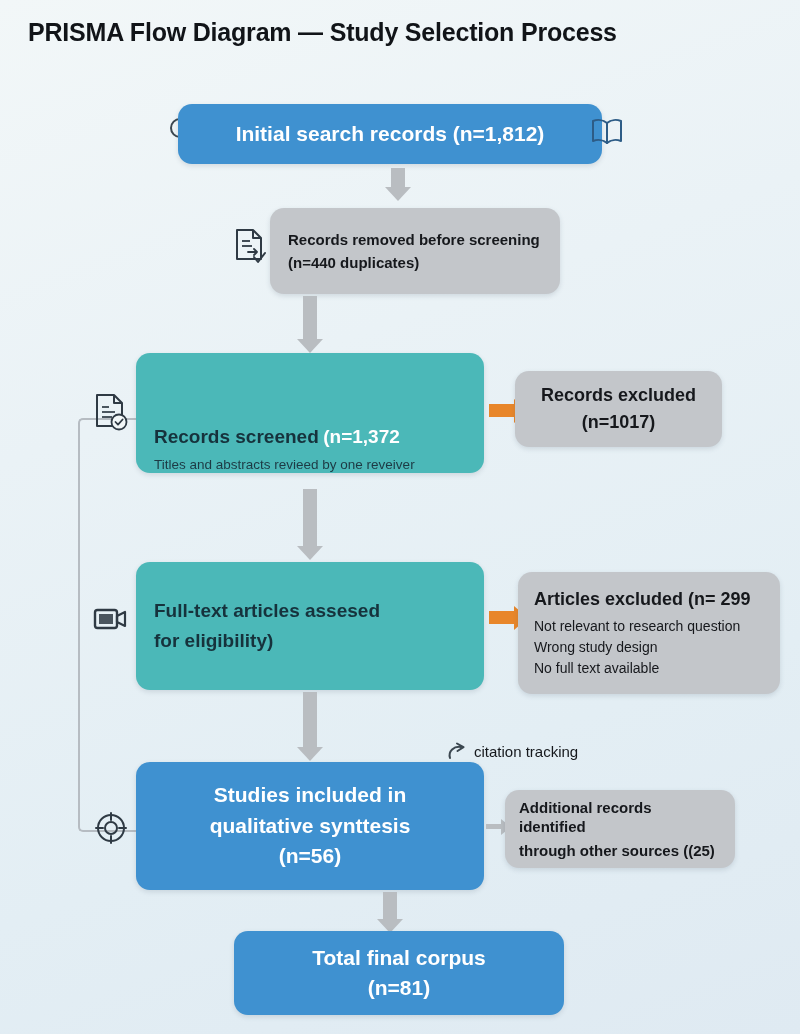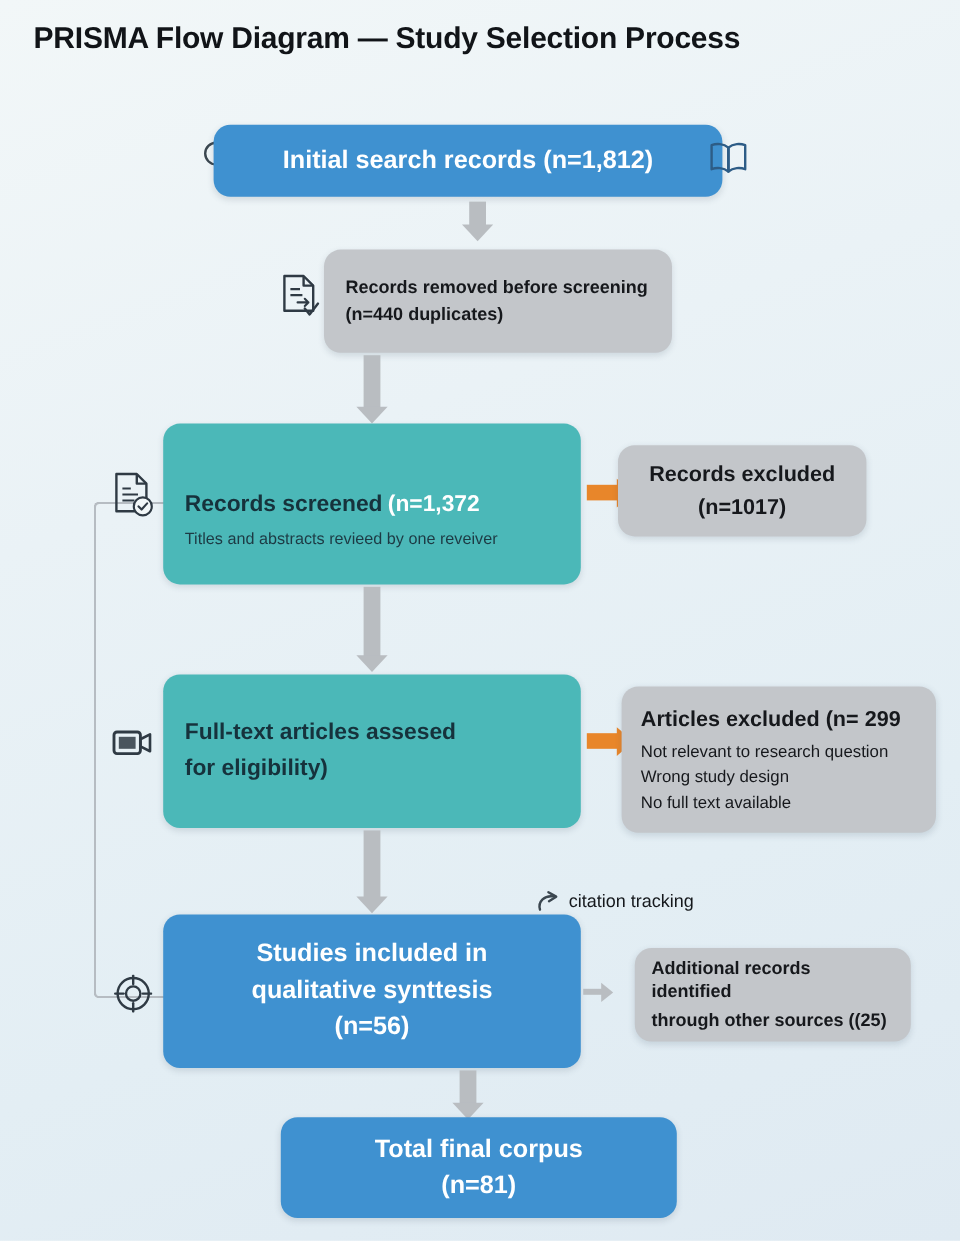--- a/index.html
+++ b/index.html
@@ -178,21 +178,21 @@
     <path d="M5 3 L22 3 L30 11 L30 34 L5 34 Z" fill="none" stroke="#2f3a44" stroke-width="2" stroke-linejoin="round"></path>
     <path d="M22 3 L22 11 L30 11" fill="none" stroke="#2f3a44" stroke-width="2" stroke-linejoin="round"></path>
     <line x1="10" y1="15" x2="17" y2="15" stroke="#2f3a44" stroke-width="1.7"></line>
     <line x1="10" y1="20" x2="23" y2="20" stroke="#2f3a44" stroke-width="1.7"></line>
     <line x1="10" y1="25" x2="20" y2="25" stroke="#2f3a44" stroke-width="1.7"></line>
     <circle cx="27" cy="30" r="7.5" fill="#f2f7f8" stroke="#2f3a44" stroke-width="1.8"></circle>
     <path d="M23.5 30 L26 32.6 L30.6 27.5" fill="none" stroke="#2f3a44" stroke-width="1.8" stroke-linecap="round" stroke-linejoin="round"></path>
   </svg>
 </div>
 
-<div class="node teal" style="left:136px; top:353px; width:348px; height:134px; padding:0 18px; justify-content:center;">
+<div class="node teal" style="left:136px; top:353px; width:348px; height:120px; padding:0 18px; justify-content:flex-end;">
   <div class="line left" style="margin-top:26px;">
     <span class="t-main">Records screened</span>
     <span class="t-main white-num">(n=1,372</span>
   </div>
   <div class="line left t-sub" style="margin-top:6px; color:#1d3a44;">Titles and abstracts revieed by one reveiver</div>
 </div>
 
 <div class="h-arrow-orange" style="left:489px; top:404px; width:26px;"></div>
 
 <div class="node gray" style="left:515px; top:371px; width:207px; height:76px;">
@@ -247,21 +247,21 @@
 <div class="rail-stub" style="left:140px; top:827px; width:16px;"></div>
 
 <div class="node blue" style="left:136px; top:762px; width:348px; height:128px;">
   <div class="line center t-mainlg">Studies included in</div>
   <div class="line center t-mainlg" style="margin-top:4px;">qualitative synttesis</div>
   <div class="line center t-mainlg" style="margin-top:4px;">(n=56)</div>
 </div>
 
 <div class="h-arrow-gray" style="left:486px; top:824px; width:16px;"></div>
 
-<div class="node gray" style="left:505px; top:790px; width:230px; height:78px; padding:0 14px;margin-left:24px;">
+<div class="node gray" style="left:505px; top:790px; width:230px; height:78px; padding:0 14px;">
   <div class="line left t-gray-s">Additional records identified</div>
   <div class="line left t-gray-s" style="margin-top:4px;">through other sources ((25)</div>
 </div>
 
 <div class="v-arrow" style="left:383px; top:892px; height:28px;"></div>
 
 <div class="node blue" style="left:234px; top:931px; width:330px; height:84px;">
   <div class="line center t-mainlg">Total final corpus</div>
   <div class="line center t-mainlg" style="margin-top:3px;">(n=81)</div>
 </div>

